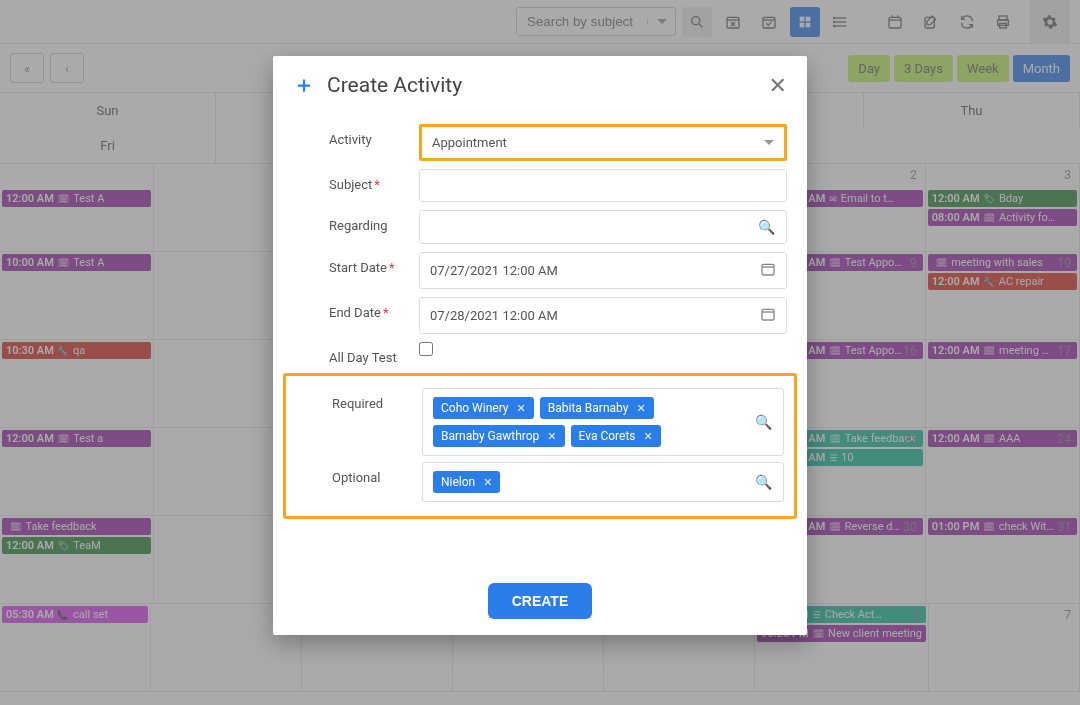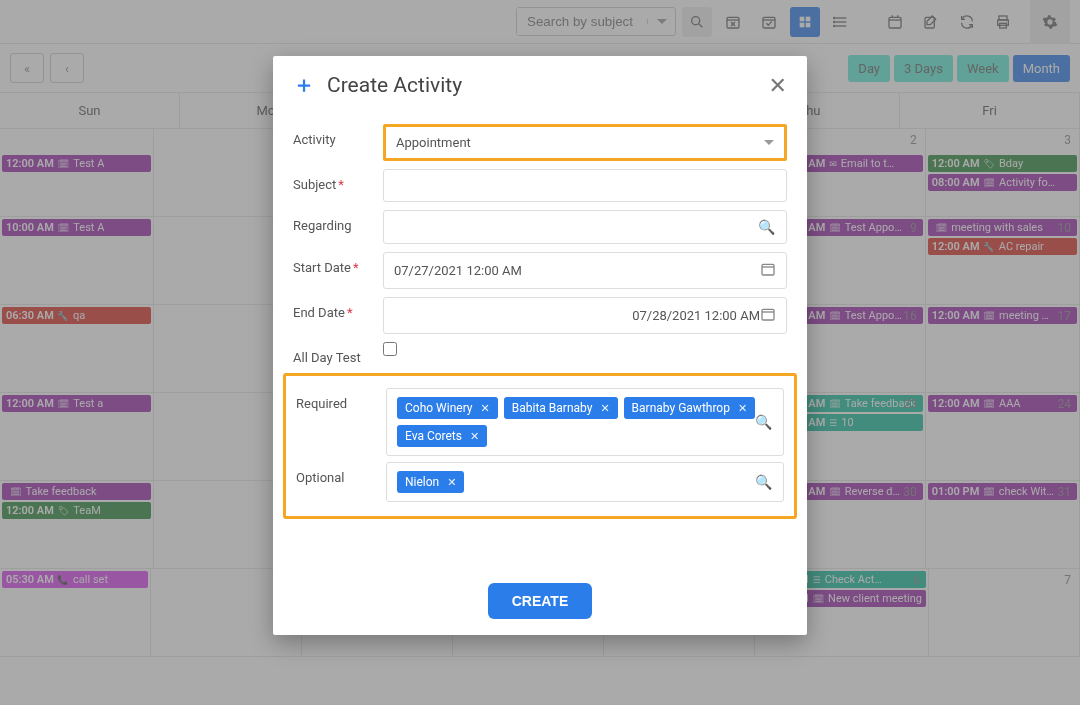--- a/index.html
+++ b/index.html
@@ -13,26 +13,26 @@
   .tool-btn { width: 30px; height: 30px; display: flex; align-items: center; justify-content: center; border-radius: 3px; background: #eee; color: #666; }
   .tool-btn.plain { background: none; }
   .tool-btn.blue { background: #2b7de9; color: #fff; }
   .gear-section { width: 40px; height: 44px; display: flex; align-items: center; justify-content: center; background: #eee; margin-left: 6px; }
 
   
   .nav-row { height: 48px; display: flex; align-items: center; justify-content: space-between; padding: 8px 10px; }
   .nav-arrows { display: flex; gap: 6px; }
   .nav-btn { width: 34px; height: 30px; display: flex; align-items: center; justify-content: center; border: 1px solid #ccc; border-radius: 3px; background: #fff; color: #888; }
   .view-toggles { display: flex; gap: 4px; }
-  .view-btn { padding: 6px 10px; border-radius: 3px; background: #5eead4; color: #666; }
+  .view-btn { padding: 6px 10px; border-radius: 3px; background: #bef264; color: #666; }
   .view-btn.active { background: #2b7de9; color: #fff; }
 
   
   .calendar { border-top: 1px solid #e5e5e5; }
-  .day-headers { display: grid; grid-template-columns: repeat(6,1fr); border-bottom: 1px solid #e5e5e5; }
+  .day-headers { display: grid; grid-template-columns: repeat(5,1fr); border-bottom: 1px solid #e5e5e5; }
   .dh { padding: 10px; text-align: center; color: #555; border-right: 1px solid #e5e5e5; }
   .weeks { }
   .week { display: grid; grid-template-columns: repeat(7,1fr); border-bottom: 1px solid #e5e5e5; min-height: 88px; }
   .cell { border-right: 1px solid #e5e5e5; position: relative; }
   .cell .dnum { position: absolute; top: 4px; right: 8px; font-size: 12px; color: #888; }
   .evt { margin: 2px 2px; padding: 2px 4px; border-radius: 2px; color: #fff; font-size: 11px; white-space: nowrap; overflow: hidden; text-overflow: ellipsis; display: flex; gap: 4px; align-items: center; }
   .evt .t { font-weight: 600; }
   .teal { background: #1abc9c; }
   .purple { background: #9b2fae; }
   .red { background: #d9342b; }
@@ -43,21 +43,21 @@
   
   .overlay { position: fixed; inset: 0; background: rgba(100,100,100,0.55); display: flex; align-items: flex-start; justify-content: center; padding-top: 56px; }
   .modal { background: #fff; width: 534px; border-radius: 2px; box-shadow: 0 8px 24px rgba(0,0,0,.3); display: flex; flex-direction: column; max-height: 580px; }
   .modal-header { padding: 14px 20px 10px; display: flex; align-items: center; justify-content: space-between; }
   .mh-left { display: flex; align-items: center; gap: 12px; }
   .plus-icon { color: #2b7de9; font-size: 22px; font-weight: bold; }
   .modal-title { font-size: 21px; font-weight: 400; color: #444; }
   .close-icon { color: #777; font-size: 22px; cursor: pointer; }
   .modal-body { padding: 6px 20px 16px; overflow-y: scroll; flex: 1; }
   .row { display: flex; align-items: flex-start; margin: 8px 0; gap: 10px; }
-  .label { width: 80px; padding-top: 8px; color: #555; font-size: 13px; }
+  .label { width: 80px; padding-top: 8px; color: #555; font-size: 13px; margin-left: 36px; }
   .req { color: #dc3545; margin-left: 2px; }
   .control { flex: 1; }
   .select, .textinp, .lookup, .taginp { width: 100%; border: 1px solid #ddd; border-radius: 3px; padding: 8px 10px; font-size: 13px; color: #555; display: flex; align-items: center; justify-content: space-between; background: #fff; }
   .lookup .mag, .taginp .mag { color: #aaa; font-size: 14px; }
   .caret-down { width: 0; height: 0; border-left: 5px solid transparent; border-right: 5px solid transparent; border-top: 5px solid #999; }
   .cal-icon svg { stroke: #888; }
   .tags { display: flex; flex-wrap: wrap; gap: 6px; flex: 1; }
   .tag { background: #2b7de9; color: #fff; border-radius: 3px; padding: 4px 8px; font-size: 12px; display: flex; align-items: center; gap: 8px; }
   .tag .x { font-size: 11px; opacity: .9; }
   .chk { width: 14px; height: 14px; }
@@ -267,21 +267,21 @@
           <div class="evt red">
             <span class="t">12:00 AM</span>
             <span style="font-size: 9px;">🔧</span>
             <span>AC repair</span>
           </div>
         </div>
       </div>
       <div class="week">
         <div class="cell">
           <div class="evt red">
-            <span class="t">06:30 AM</span>
+            <span class="t">10:30 AM</span>
             <span style="font-size: 9px;">🔧</span>
             <span>qa</span>
           </div>
         </div>
         <div class="cell"></div>
         <div class="cell"></div>
         <div class="cell"></div>
         <div class="cell">
           <div class="dnum">15</div>
           <div class="evt teal">
@@ -481,21 +481,21 @@
                   <rect x="3" y="5" width="18" height="16" rx="2"></rect>
                   <line x1="3" y1="9" x2="21" y2="9"></line>
                 </svg></span>
             </div>
           </div>
       </div>
 
       <div class="row">
         <div class="label"><span>End Date</span><span class="req">*</span></div>
         <div class="control">
-            <div class="textinp" style="display:flex;justify-content:flex-end">
+            <div class="textinp" style="display:flex;justify-content:space-between">
               <span>07/28/2021 12:00 AM</span>
               <span class="cal-icon"><svg viewBox="0 0 24 24" fill="none" stroke-width="2">
                   <rect x="3" y="5" width="18" height="16" rx="2"></rect>
                   <line x1="3" y1="9" x2="21" y2="9"></line>
                 </svg></span>
             </div>
           </div>
       </div>
 
       <div class="row">

